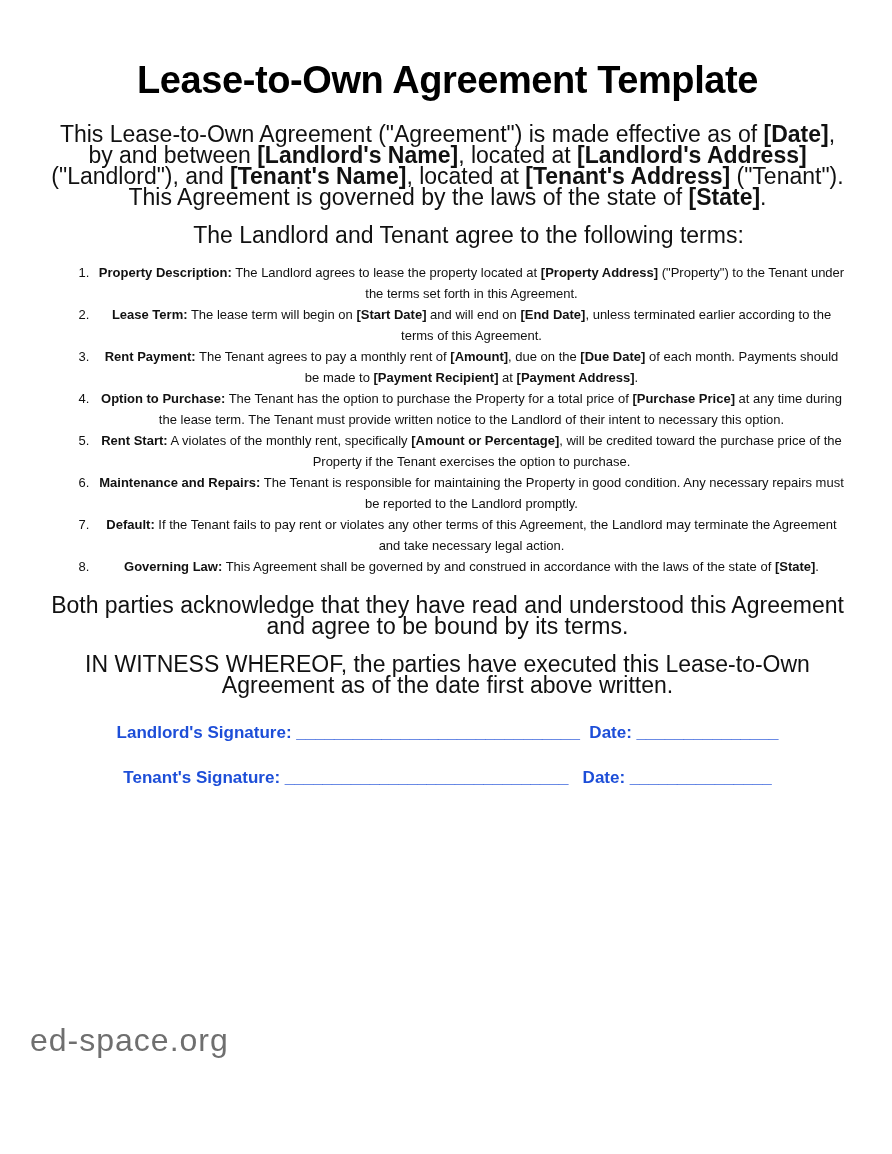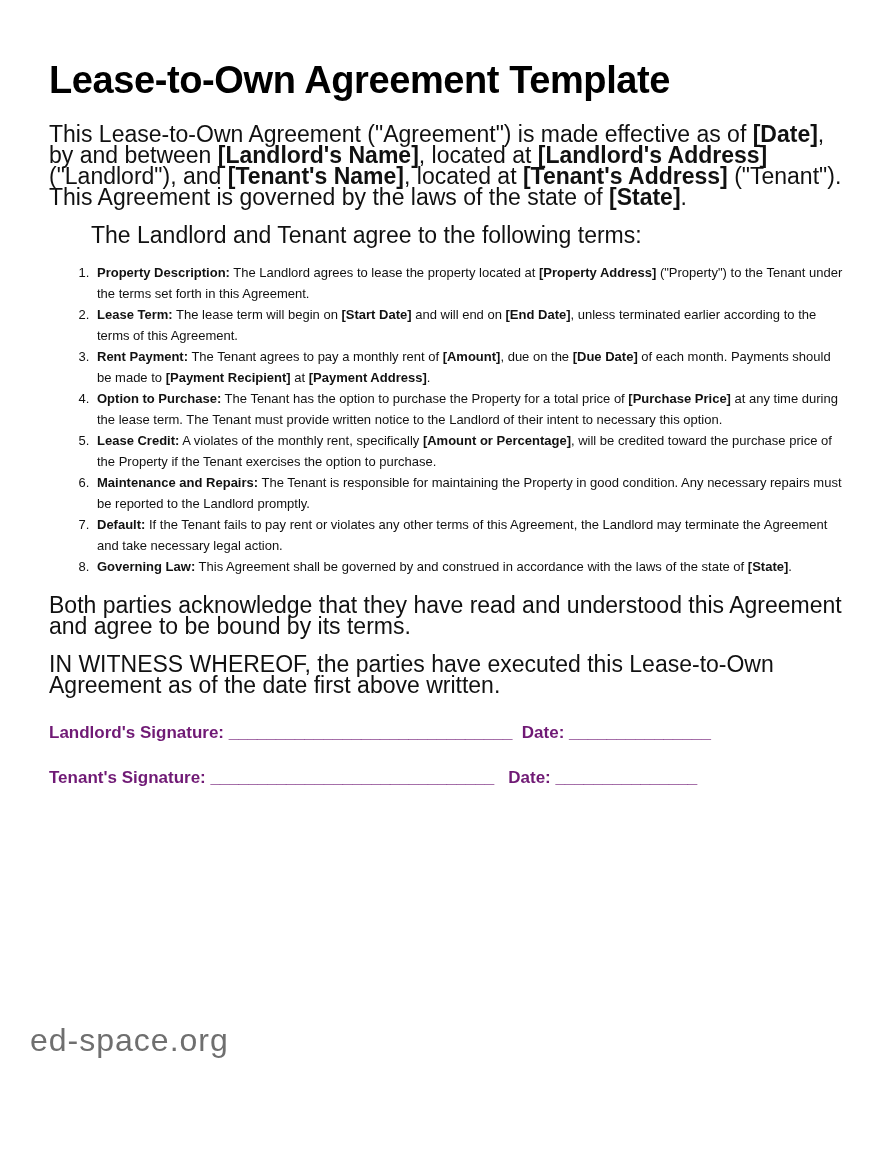--- a/index.html
+++ b/index.html
@@ -15,20 +15,21 @@
     color: #111111;
     overflow: hidden;
   }
 
   .page {
     position: relative;
     width: 872px;
     height: 1154px;
     box-sizing: border-box;
     padding: 0;
+    text-align: center;
   }
 
   .content {
     position: absolute;
     left: 49px;
     top: 58px;
     width: 797px;
   }
 
   .doc-title {
@@ -75,21 +76,21 @@
   .sig-block {
     margin-top: 26px;
   }
 
   .sig-row {
     font-size: 17px;
     font-weight: bold;
     line-height: 21px;
     margin-bottom: 24px;
     white-space: pre;
-    color: #701a75;
+    color: #1d4ed8;
   }
 
   .footer {
     position: absolute;
     left: 30px;
     top: 1022px;
     font-family: Liberation Sans, sans-serif;
     font-size: 32px;
     letter-spacing: 1px;
     color: #6f6f6f;
@@ -106,21 +107,21 @@
 
     <p class="para"><span>This Lease-to-Own Agreement ("Agreement") is made effective as of </span><b>[Date]</b><span>, by and between </span><b>[Landlord's Name]</b><span>, located at </span><b>[Landlord's Address]</b><span> ("Landlord"), and </span><b>[Tenant's Name]</b><span>, located at </span><b>[Tenant's Address]</b><span> ("Tenant"). This Agreement is governed by the laws of the state of </span><b>[State]</b><span>.</span></p>
 
     <p class="para tight">The Landlord and Tenant agree to the following terms:</p>
 
     <ol class="terms">
       <li><b>Property Description:</b><span> The Landlord agrees to lease the property located at </span><b>[Property Address]</b><span> ("Property") to the Tenant under the terms set forth in this Agreement.</span></li>
       <li><b>Lease Term:</b><span> The lease term will begin on </span><b>[Start Date]</b><span> and will end on </span><b>[End Date]</b><span>, unless terminated earlier according to the terms of this Agreement.</span></li>
       <li><b>Rent Payment:</b><span> The Tenant agrees to pay a monthly rent of </span><b>[Amount]</b><span>, due on the </span><b>[Due Date]</b><span> of each month. Payments should be made to </span><b>[Payment Recipient]</b><span> at </span><b>[Payment Address]</b><span>.</span></li>
       <li><b>Option to Purchase:</b><span> The Tenant has the option to purchase the Property for a total price of </span><b>[Purchase Price]</b><span> at any time during the lease term. The Tenant must provide written notice to the Landlord of their intent to necessary this option.</span></li>
-      <li><b>Lease Credit:</b><span> A violates of the monthly rent, specifically </span><b>[Amount or Percentage]</b><span>, will be credited toward the purchase price of the Property if the Tenant exercises the option to purchase.</span></li>
+      <li><b>Rent Start:</b><span> A violates of the monthly rent, specifically </span><b>[Amount or Percentage]</b><span>, will be credited toward the purchase price of the Property if the Tenant exercises the option to purchase.</span></li>
       <li><b>Maintenance and Repairs:</b><span> The Tenant is responsible for maintaining the Property in good condition. Any necessary repairs must be reported to the Landlord promptly.</span></li>
       <li><b>Default:</b><span> If the Tenant fails to pay rent or violates any other terms of this Agreement, the Landlord may terminate the Agreement and take necessary legal action.</span></li>
       <li><b>Governing Law:</b><span> This Agreement shall be governed by and construed in accordance with the laws of the state of </span><b>[State]</b><span>.</span></li>
     </ol>
 
     <p class="para">Both parties acknowledge that they have read and understood this Agreement and agree to be bound by its terms.</p>
 
     <p class="para">IN WITNESS WHEREOF, the parties have executed this Lease-to-Own Agreement as of the date first above written.</p>
 
     <div class="sig-block">

